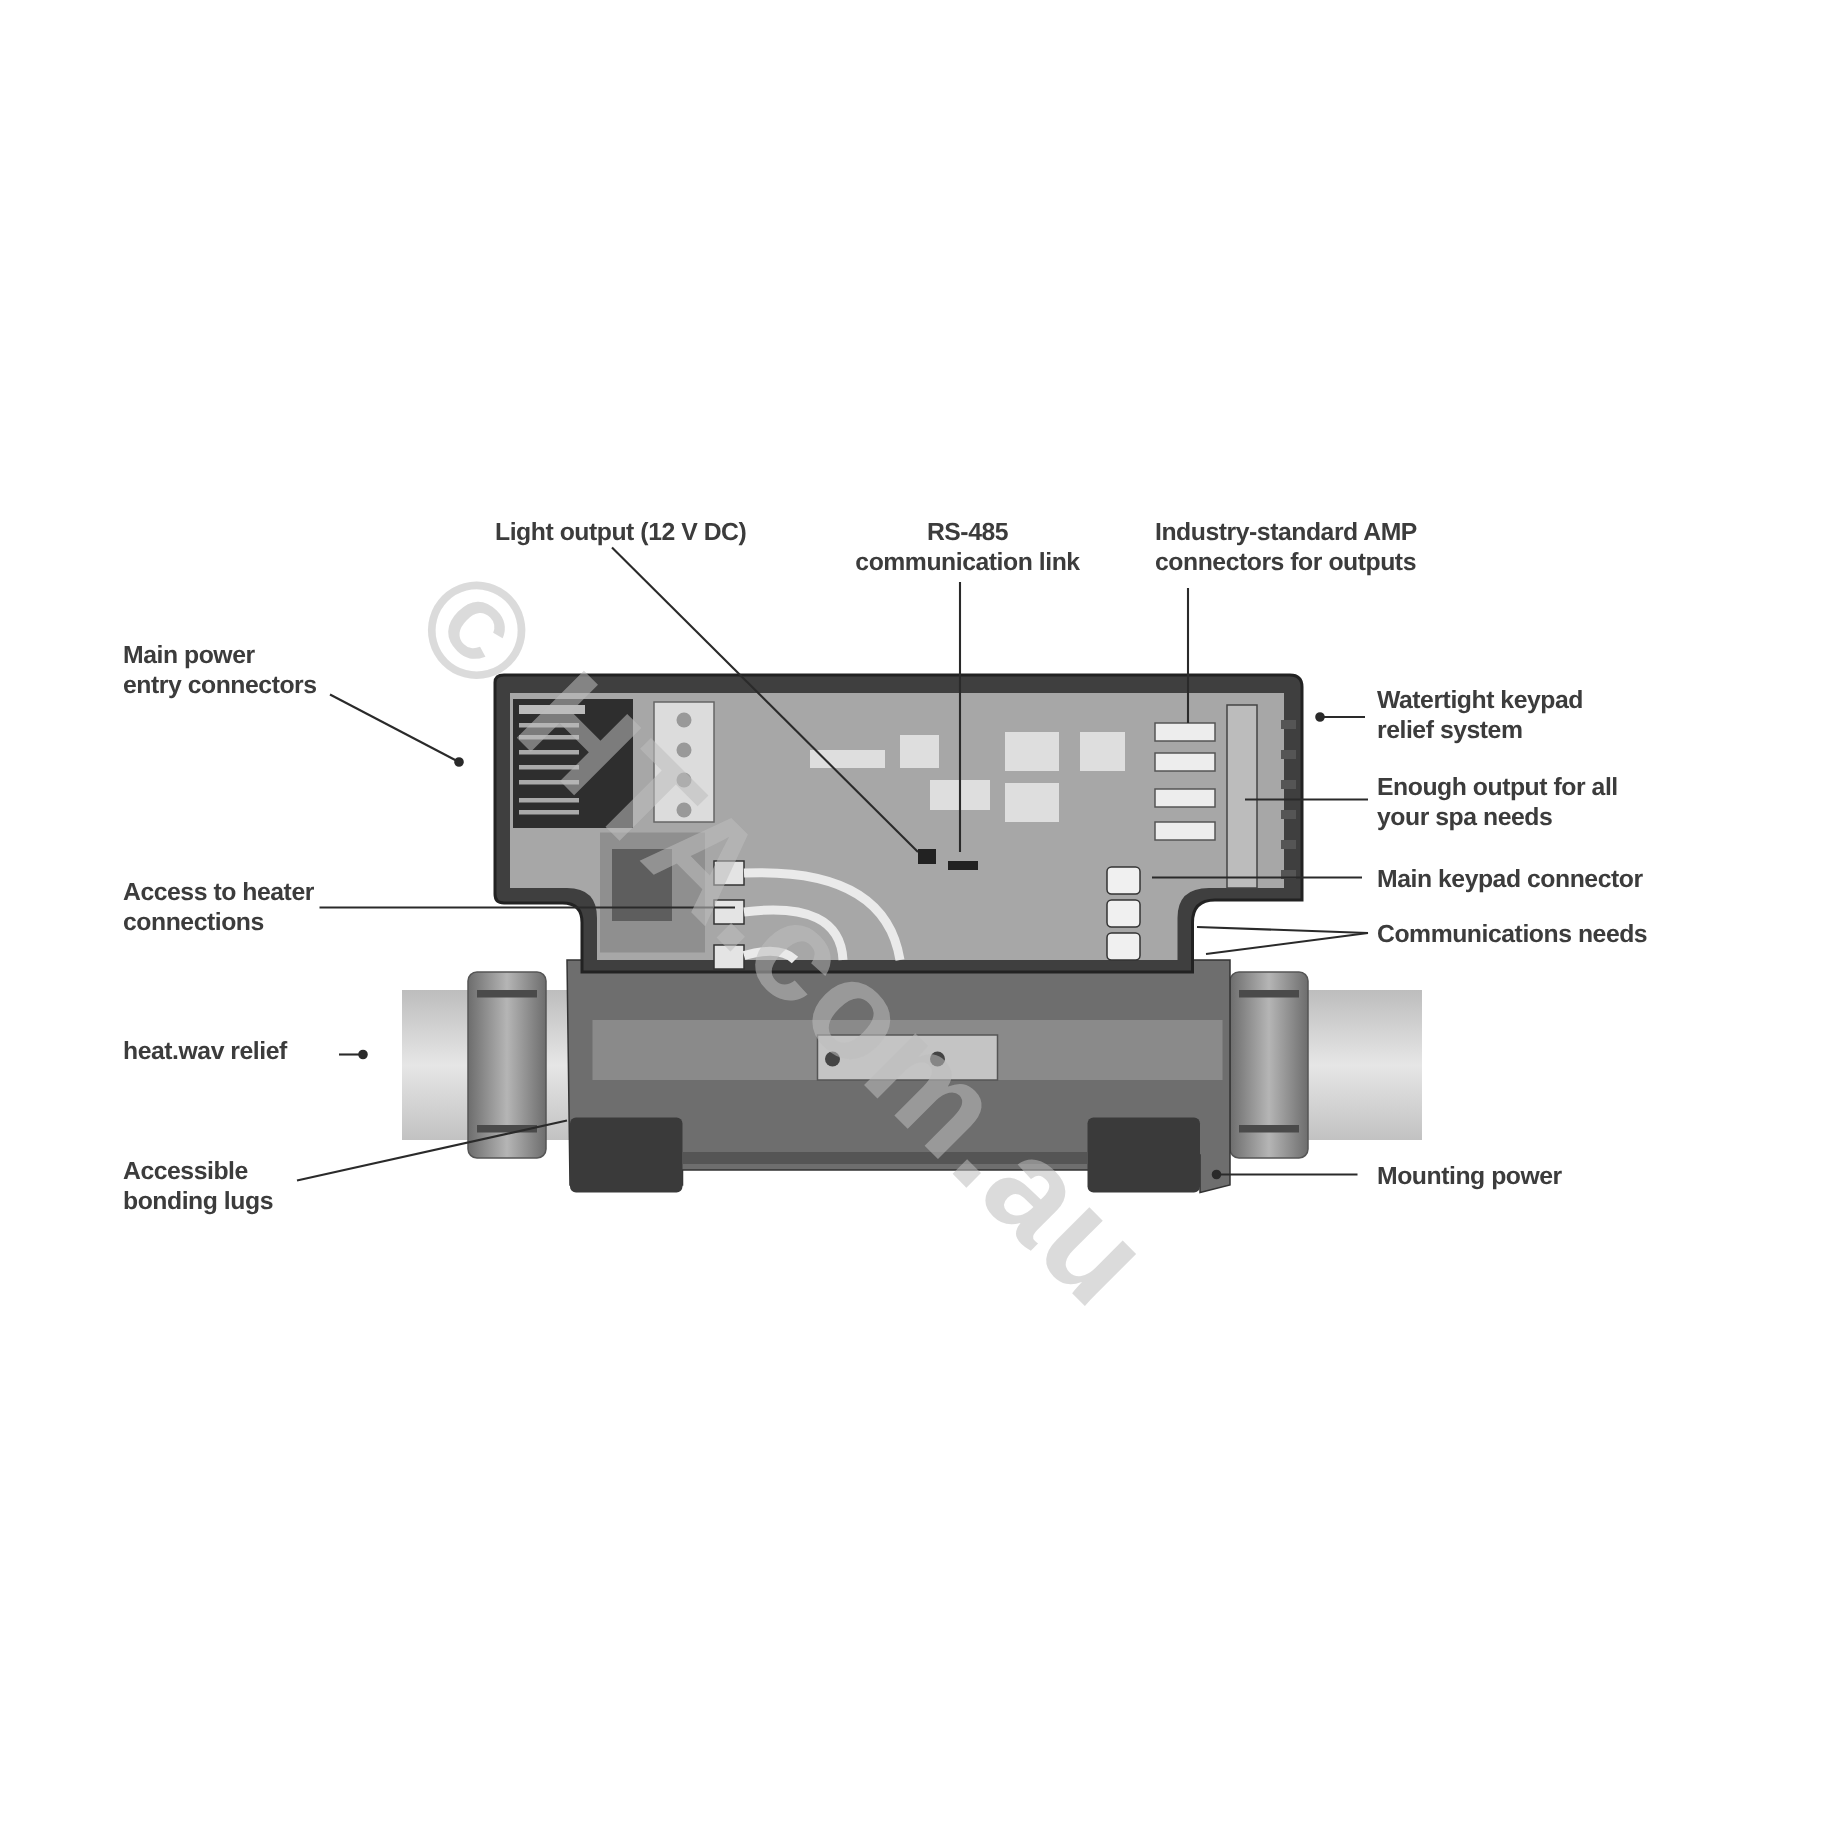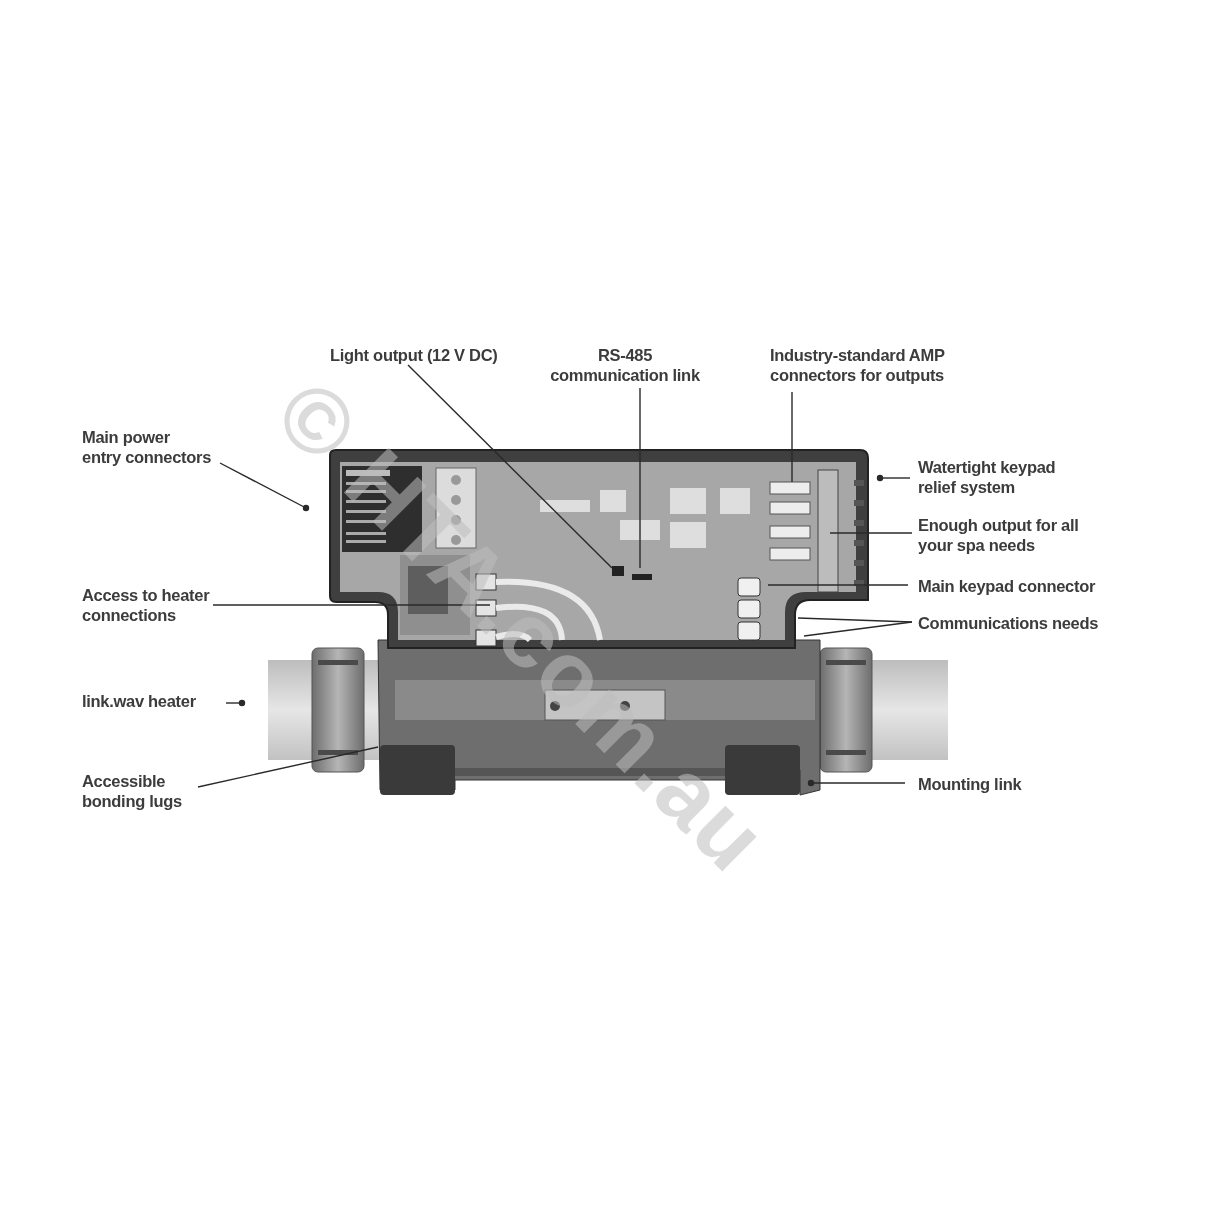--- a/index.html
+++ b/index.html
@@ -142,21 +142,21 @@
     <line x1="198" y1="787" x2="378" y2="747"></line>
     <line x1="811" y1="783" x2="905" y2="783"></line>
       <circle cx="811" cy="783" r="2.5"></circle>
   </g>
 </svg>
 
 <div class="watermark">© HTA.com.au</div>
 
 <div class="label" style="left:330px;top:345px">Light output (12 V DC)</div>
 
-<div class="label center" style="left:540px;top:345px;width:170px">
+<div class="label center" style="left:560px;top:345px;width:170px">
   <div>RS-485</div>
   <div>communication link</div>
 </div>
 
 <div class="label" style="left:770px;top:345px">
   <div>Industry-standard AMP</div>
   <div>connectors for outputs</div>
 </div>
 
 <div class="label" style="left:82px;top:427px">
@@ -176,20 +176,20 @@
 
 <div class="label" style="left:918px;top:576px">Main keypad connector</div>
 
 <div class="label" style="left:918px;top:613px">Communications needs</div>
 
 <div class="label" style="left:82px;top:585px">
   <div>Access to heater</div>
   <div>connections</div>
 </div>
 
-<div class="label" style="left:82px;top:691px">link.wav heater</div>
+<div class="label" style="left:82px;top:691px">heat.wav relief</div>
 
 <div class="label" style="left:82px;top:771px">
   <div>Accessible</div>
   <div>bonding lugs</div>
 </div>
 
-<div class="label" style="left:918px;top:774px">Mounting link</div>
+<div class="label" style="left:918px;top:774px">Mounting power</div>
 
 </body></html>

